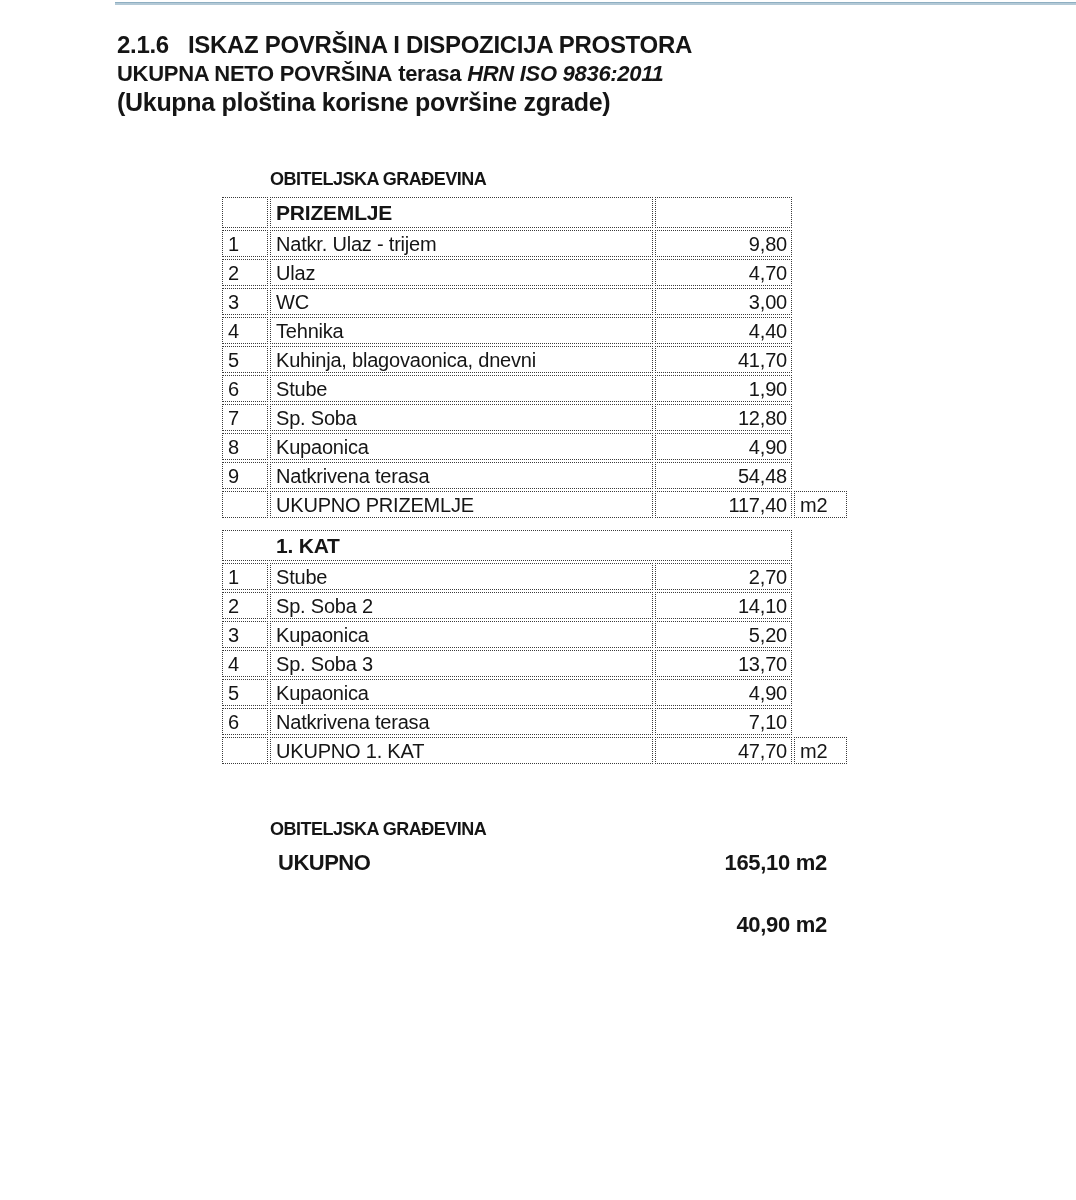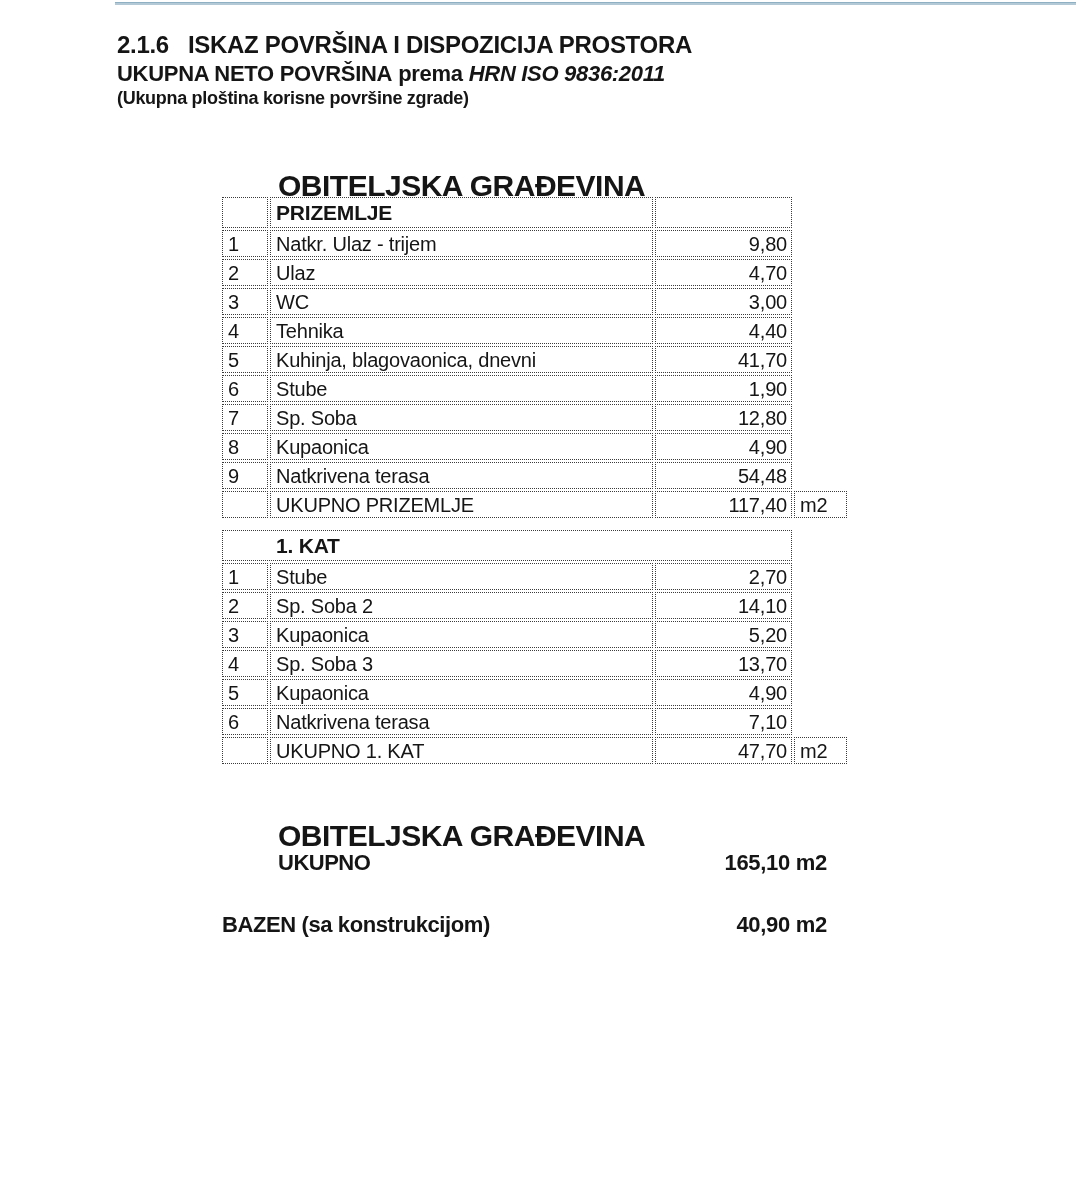--- a/index.html
+++ b/index.html
@@ -34,28 +34,28 @@
   .doc-subtitle {
     position: absolute; left: 117px; top: 61px;
     font-size: 22px; font-weight: bold; letter-spacing: -0.3px;
     white-space: nowrap;
   }
   .doc-subtitle .std-ref { font-style: italic; margin-left: 6px; }
   .doc-subtitle .prema { margin-left: 6px; }
 
   .doc-note {
     position: absolute; left: 117px; top: 88px;
-    font-size: 18px; font-weight: bold; letter-spacing: -0.3px;
+    font-size: 25px; font-weight: bold; letter-spacing: -0.3px;
     white-space: nowrap;
   }
 
   
   .building-heading {
-    position: absolute; left: 278px;
-    font-size: 30px; font-weight: bold; letter-spacing: -0.5px;
+    position: absolute; left: 270px;
+    font-size: 18px; font-weight: bold; letter-spacing: -0.5px;
     white-space: nowrap;
   }
   .bh-1 { top: 169px; }
 
   
   .area-table {
     position: absolute; left: 220px;
     border-collapse: separate;
     border-spacing: 2px;
     font-size: 20px; letter-spacing: -0.2px;
@@ -102,21 +102,21 @@
 
 <div class="page">
 
   <div class="top-rule"></div>
 
   <div class="doc-title">
     <span class="sec-num">2.1.6</span><span>ISKAZ POVRŠINA I DISPOZICIJA PROSTORA</span>
   </div>
 
   <div class="doc-subtitle">
-    <span>UKUPNA NETO POVRŠINA</span><span class="prema">prema</span><span class="std-ref">HRN ISO 9836:2011</span>
+    <span>UKUPNA NETO POVRŠINA</span><span class="prema">terasa</span><span class="std-ref">HRN ISO 9836:2011</span>
   </div>
 
   <div class="doc-note">(Ukupna ploština korisne površine zgrade)</div>
 
   <div class="building-heading bh-1">OBITELJSKA GRAĐEVINA</div>
 
   <table class="area-table t-ground">
     <tbody>
         <tr class="header">
       <td class="c-num"></td>
@@ -234,16 +234,15 @@
       <td class="c-name">UKUPNO 1. KAT</td>
       <td class="c-val">47,70</td>
       <td class="c-unit">m2</td>
     </tr>
   </tbody>
     </table>
 
   <div class="building-heading sum-heading">OBITELJSKA GRAĐEVINA</div>
   <div class="sum-label">UKUPNO</div>
   <div class="sum-value">165,10 m2</div>
-  <div class="pool-label">BAZEN (sa konstrukcijom)</div>
   <div class="pool-value">40,90 m2</div>
 
 </div>
 
 </body></html>

